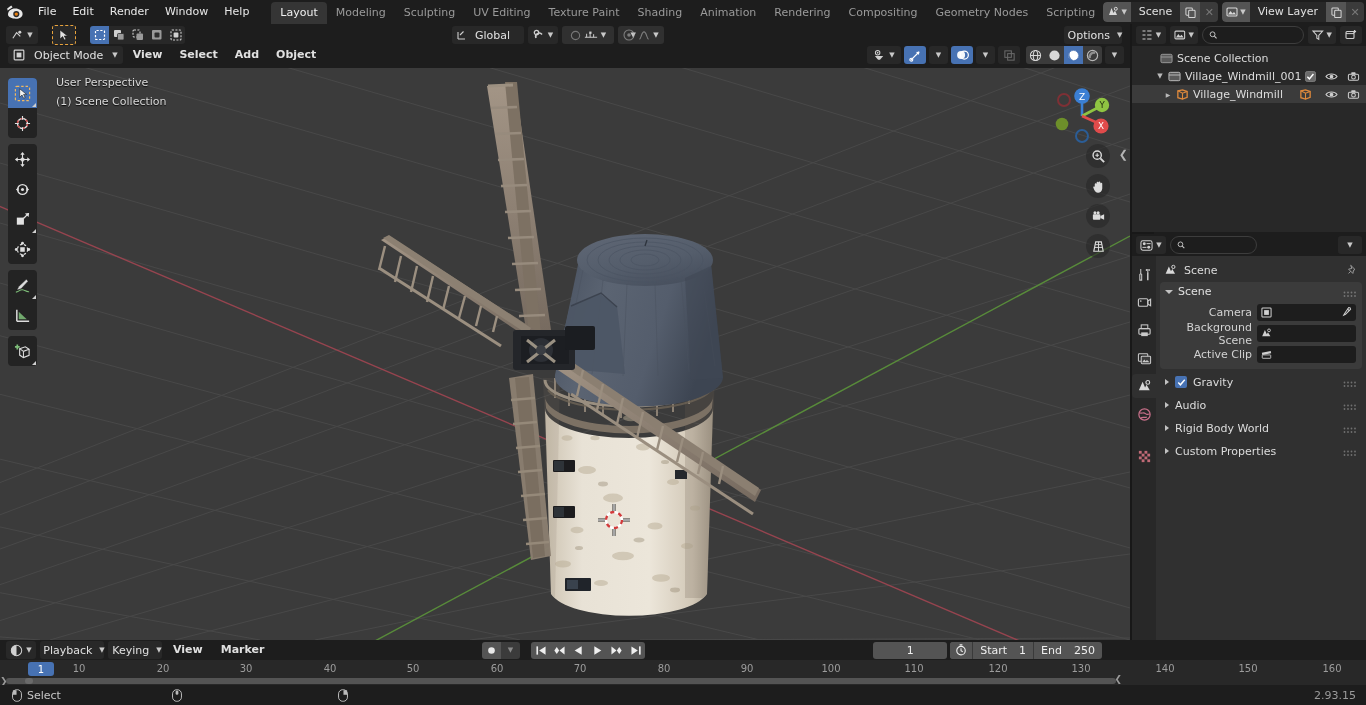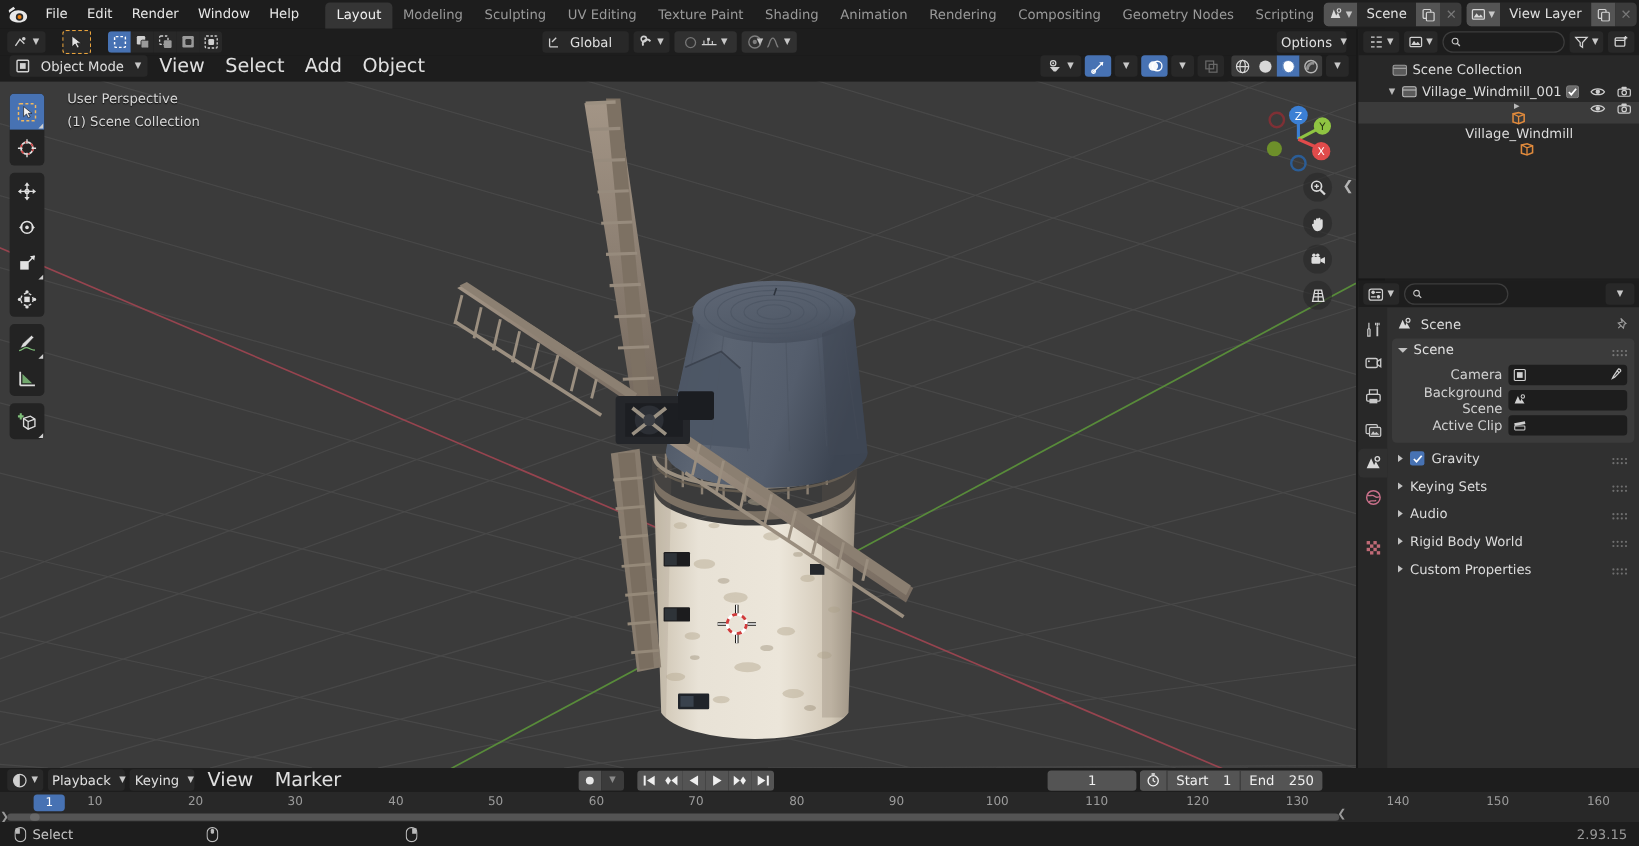--- a/index.html
+++ b/index.html
@@ -43,21 +43,21 @@
     background:#1d1d1d; display:flex; align-items:center; padding-left:6px; gap:4px;
   }
   .vp-subheader{
     position:absolute; left:0; top:46px; width:1130px; height:22px;
     background:#1d1d1d; display:flex; align-items:flex-start; padding-left:8px; gap:3px;
   }
   .hbtn{ height:18px; min-width:18px; background:#282828; border-radius:3px; display:flex; align-items:center; justify-content:center; gap:3px; padding:0 4px; }
   .hbtn.blue{ background:#4772b3; }
   .hbtn.dim{ background:#303030; }
   .hlabel{ font-size:11px; color:#e0e0e0; padding:0 4px; }
-  .hmenu{ padding:0 7px; height:18px; line-height:18px; font-size:16px; color:#e0e0e0; border-radius:3px; }
+  .hmenu{ padding:0 7px; height:18px; line-height:18px; font-size:11px; color:#e0e0e0; border-radius:3px;font-weight:bold; }
   .seg{ display:flex; border-radius:3px; overflow:hidden; }
   .seg .sbtn{ width:19px; height:18px; background:#282828; display:flex; align-items:center; justify-content:center; }
   .seg .sbtn.active{ background:#4772b3; }
   .mode-sel{ display:flex; align-items:center; height:18px; background:#282828; border-radius:3px; padding:0 5px; gap:5px; min-width:96px; }
 
   
   .viewport{
     position:absolute; left:0; top:68px; width:1130px; height:572px;
     background:#3b3b3b; overflow:hidden;
   }
@@ -891,21 +891,21 @@
           <span style="display:flex;">
             <svg width="13" height="11" viewBox="0 0 14 11">
                 <rect x="1.5" y="3" width="11" height="6.5" rx="1.4" fill="none" stroke="#cdcdcd" stroke-width="1.1"></rect>
                 <rect x="4.6" y="1" width="4.6" height="2.2" rx=".6" fill="#cdcdcd"></rect>
                 <circle cx="7" cy="6.2" r="2" fill="none" stroke="#cdcdcd" stroke-width="1.1"></circle>
               </svg>
           </span>
         </span>
       </div>
 
-      <div class="orow sel" style="padding-left:30px;flex-direction:column;">
+      <div class="orow sel" style="padding-left:30px;">
         <span class="disc" style="font-size:6px;">▶</span>
         <span style="display:flex;margin-left:2px;">
           <svg width="13" height="13" viewBox="0 0 14 14">
               <path d="M2 3 L7 2 L12 3.8 L12 10 L7 12 L2 10.4 Z" fill="none" stroke="#e08a3c" stroke-width="1.4"></path>
               <path d="M2 3 L7 5.6 L12 3.8 M7 5.6 L7 12" stroke="#e08a3c" stroke-width="1.2" fill="none"></path>
             </svg>
         </span>
         <span class="otxt obj">Village_Windmill</span>
         <span style="display:flex;margin-left:16px;">
           <svg width="13" height="13" viewBox="0 0 14 14">
@@ -1115,36 +1115,20 @@
                   <circle cx="8.5" cy="1.5" r=".9"></circle>
                   <circle cx="12" cy="1.5" r=".9"></circle>
                   <circle cx="1.5" cy="5" r=".9"></circle>
                   <circle cx="5" cy="5" r=".9"></circle>
                   <circle cx="8.5" cy="5" r=".9"></circle>
                   <circle cx="12" cy="5" r=".9"></circle>
                 </g>
               </svg></span>
         </div>
 
-        <div class="closed-panel">
-          <span class="tri"></span>
-          <span class="ptitle">Keying Sets</span>
-          <span class="grip"><svg width="14" height="7" viewBox="0 0 14 7">
-                <g fill="#bdbdbd">
-                  <circle cx="1.5" cy="1.5" r=".9"></circle>
-                  <circle cx="5" cy="1.5" r=".9"></circle>
-                  <circle cx="8.5" cy="1.5" r=".9"></circle>
-                  <circle cx="12" cy="1.5" r=".9"></circle>
-                  <circle cx="1.5" cy="5" r=".9"></circle>
-                  <circle cx="5" cy="5" r=".9"></circle>
-                  <circle cx="8.5" cy="5" r=".9"></circle>
-                  <circle cx="12" cy="5" r=".9"></circle>
-                </g>
-              </svg></span>
-        </div>
 
         <div class="closed-panel">
           <span class="tri"></span>
           <span class="ptitle">Audio</span>
           <span class="grip"><svg width="14" height="7" viewBox="0 0 14 7">
                 <g fill="#bdbdbd">
                   <circle cx="1.5" cy="1.5" r=".9"></circle>
                   <circle cx="5" cy="1.5" r=".9"></circle>
                   <circle cx="8.5" cy="1.5" r=".9"></circle>
                   <circle cx="12" cy="1.5" r=".9"></circle>

